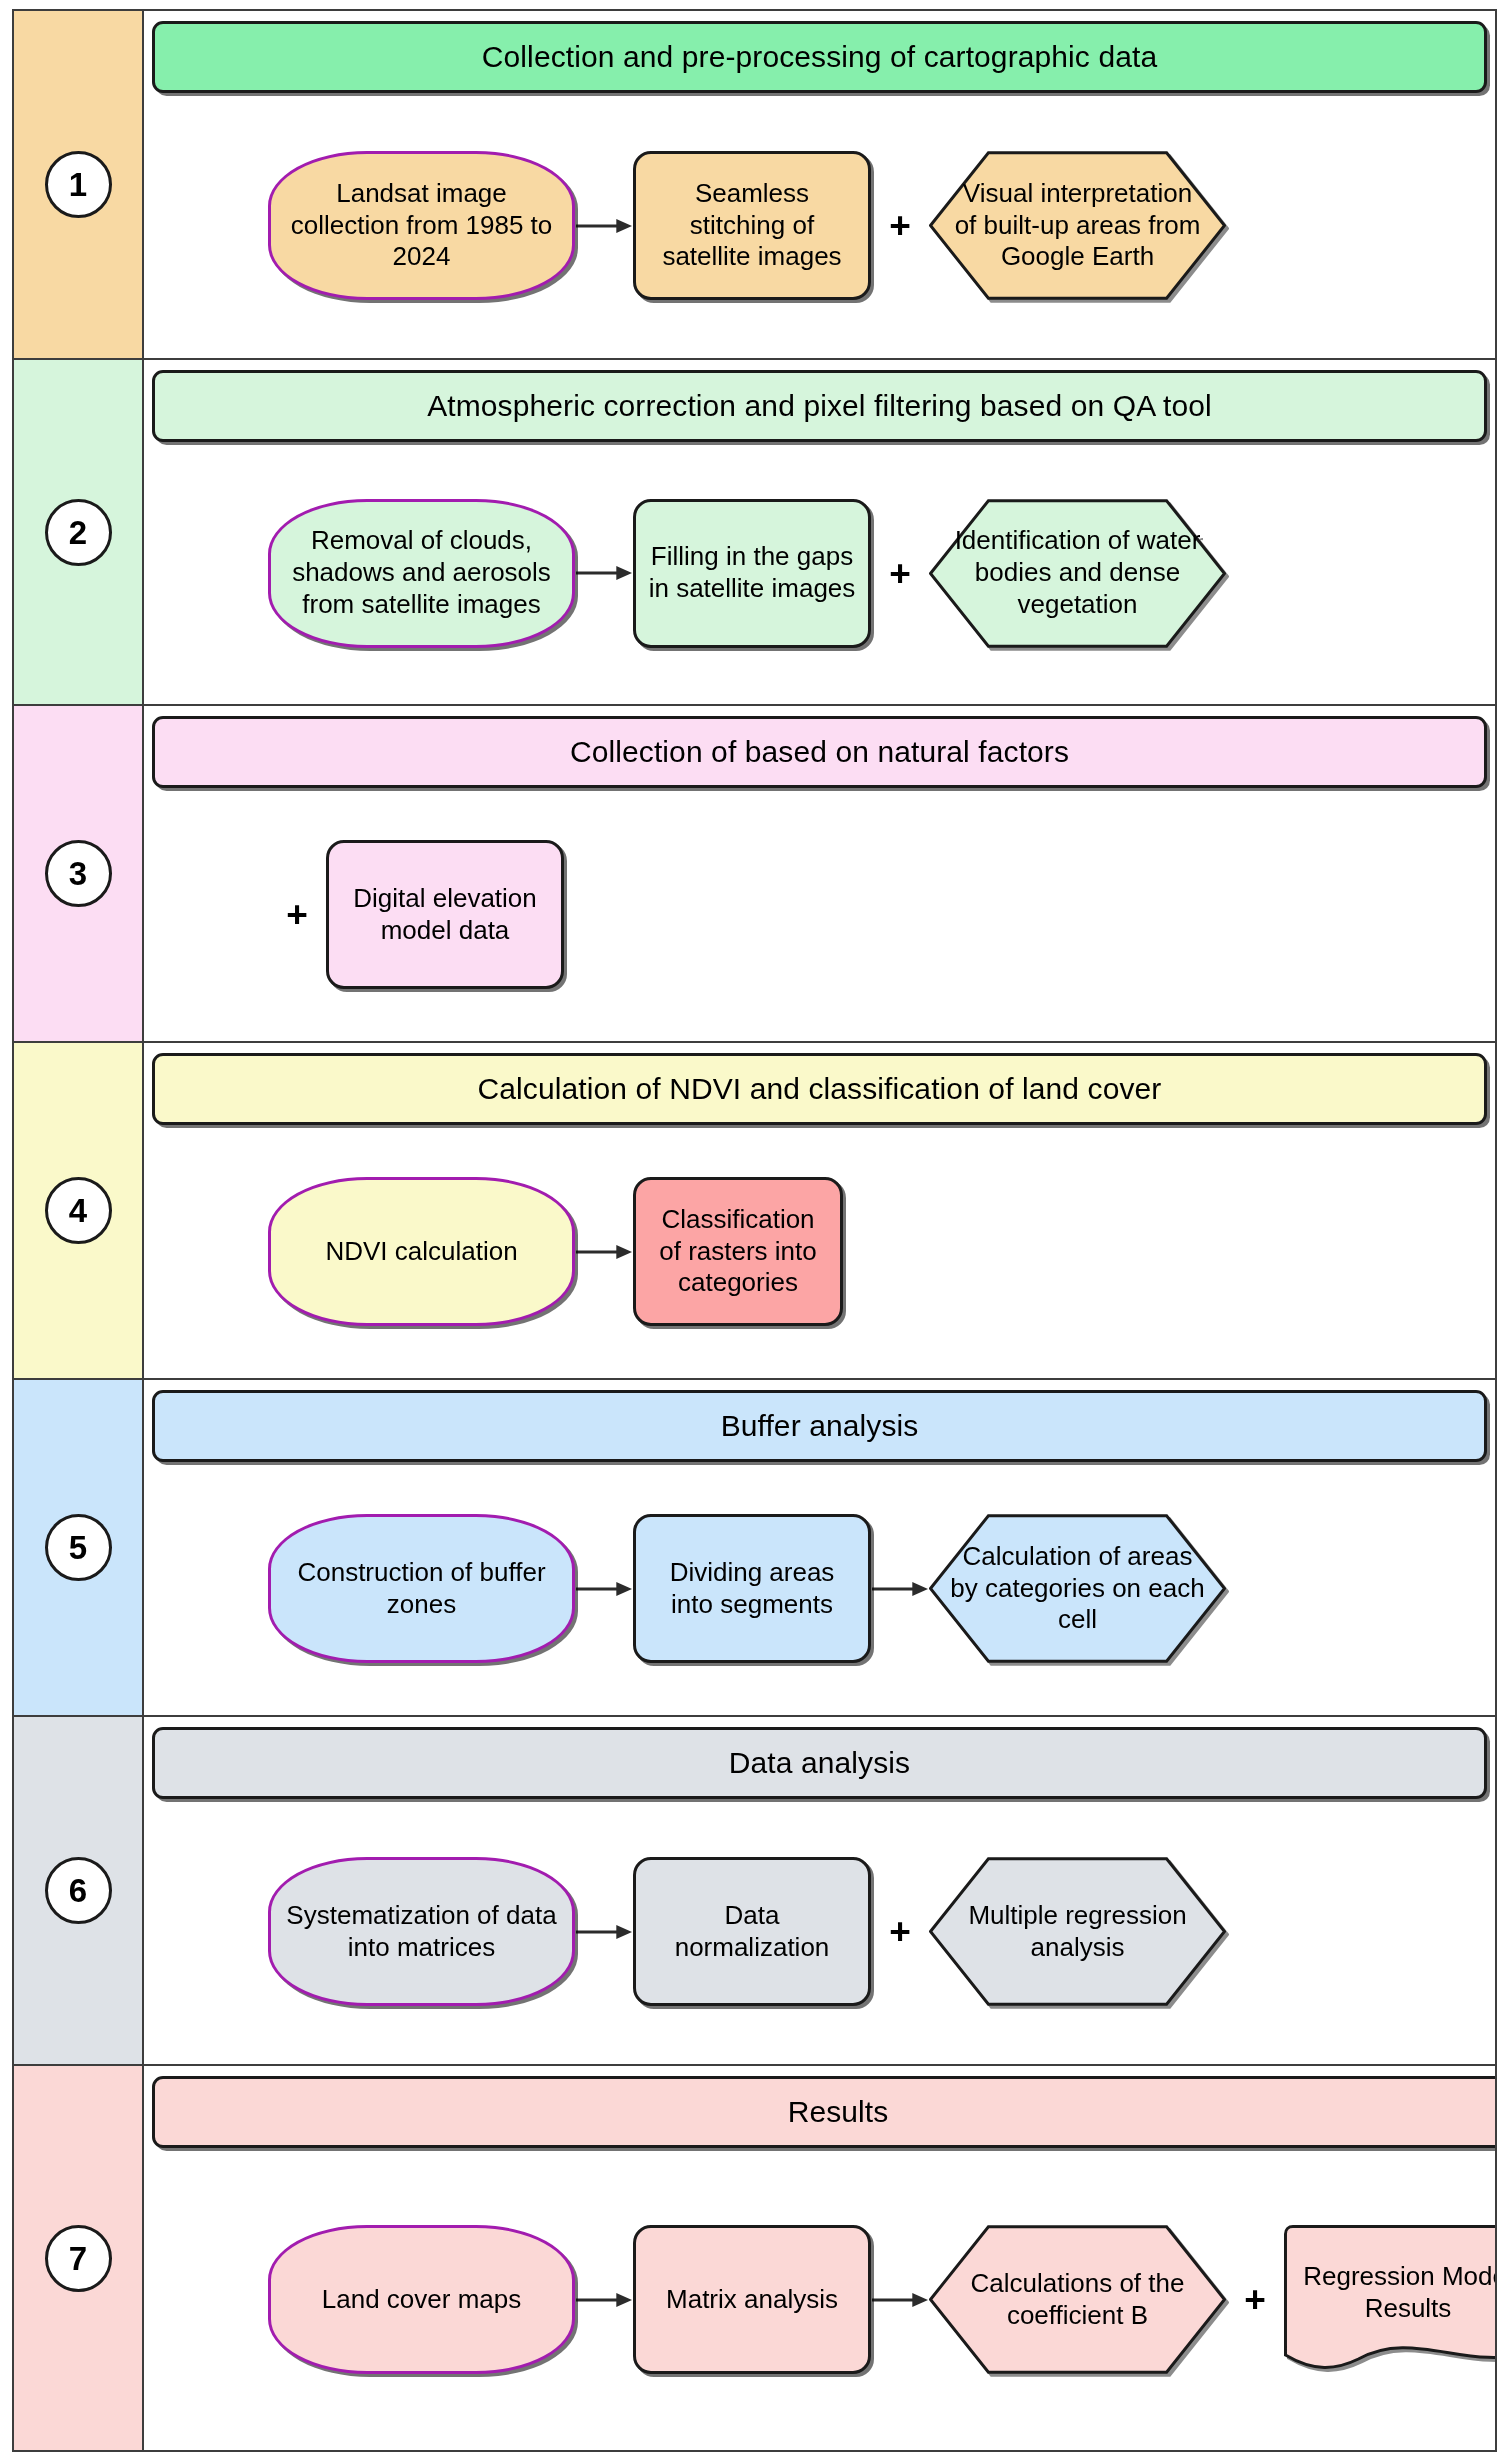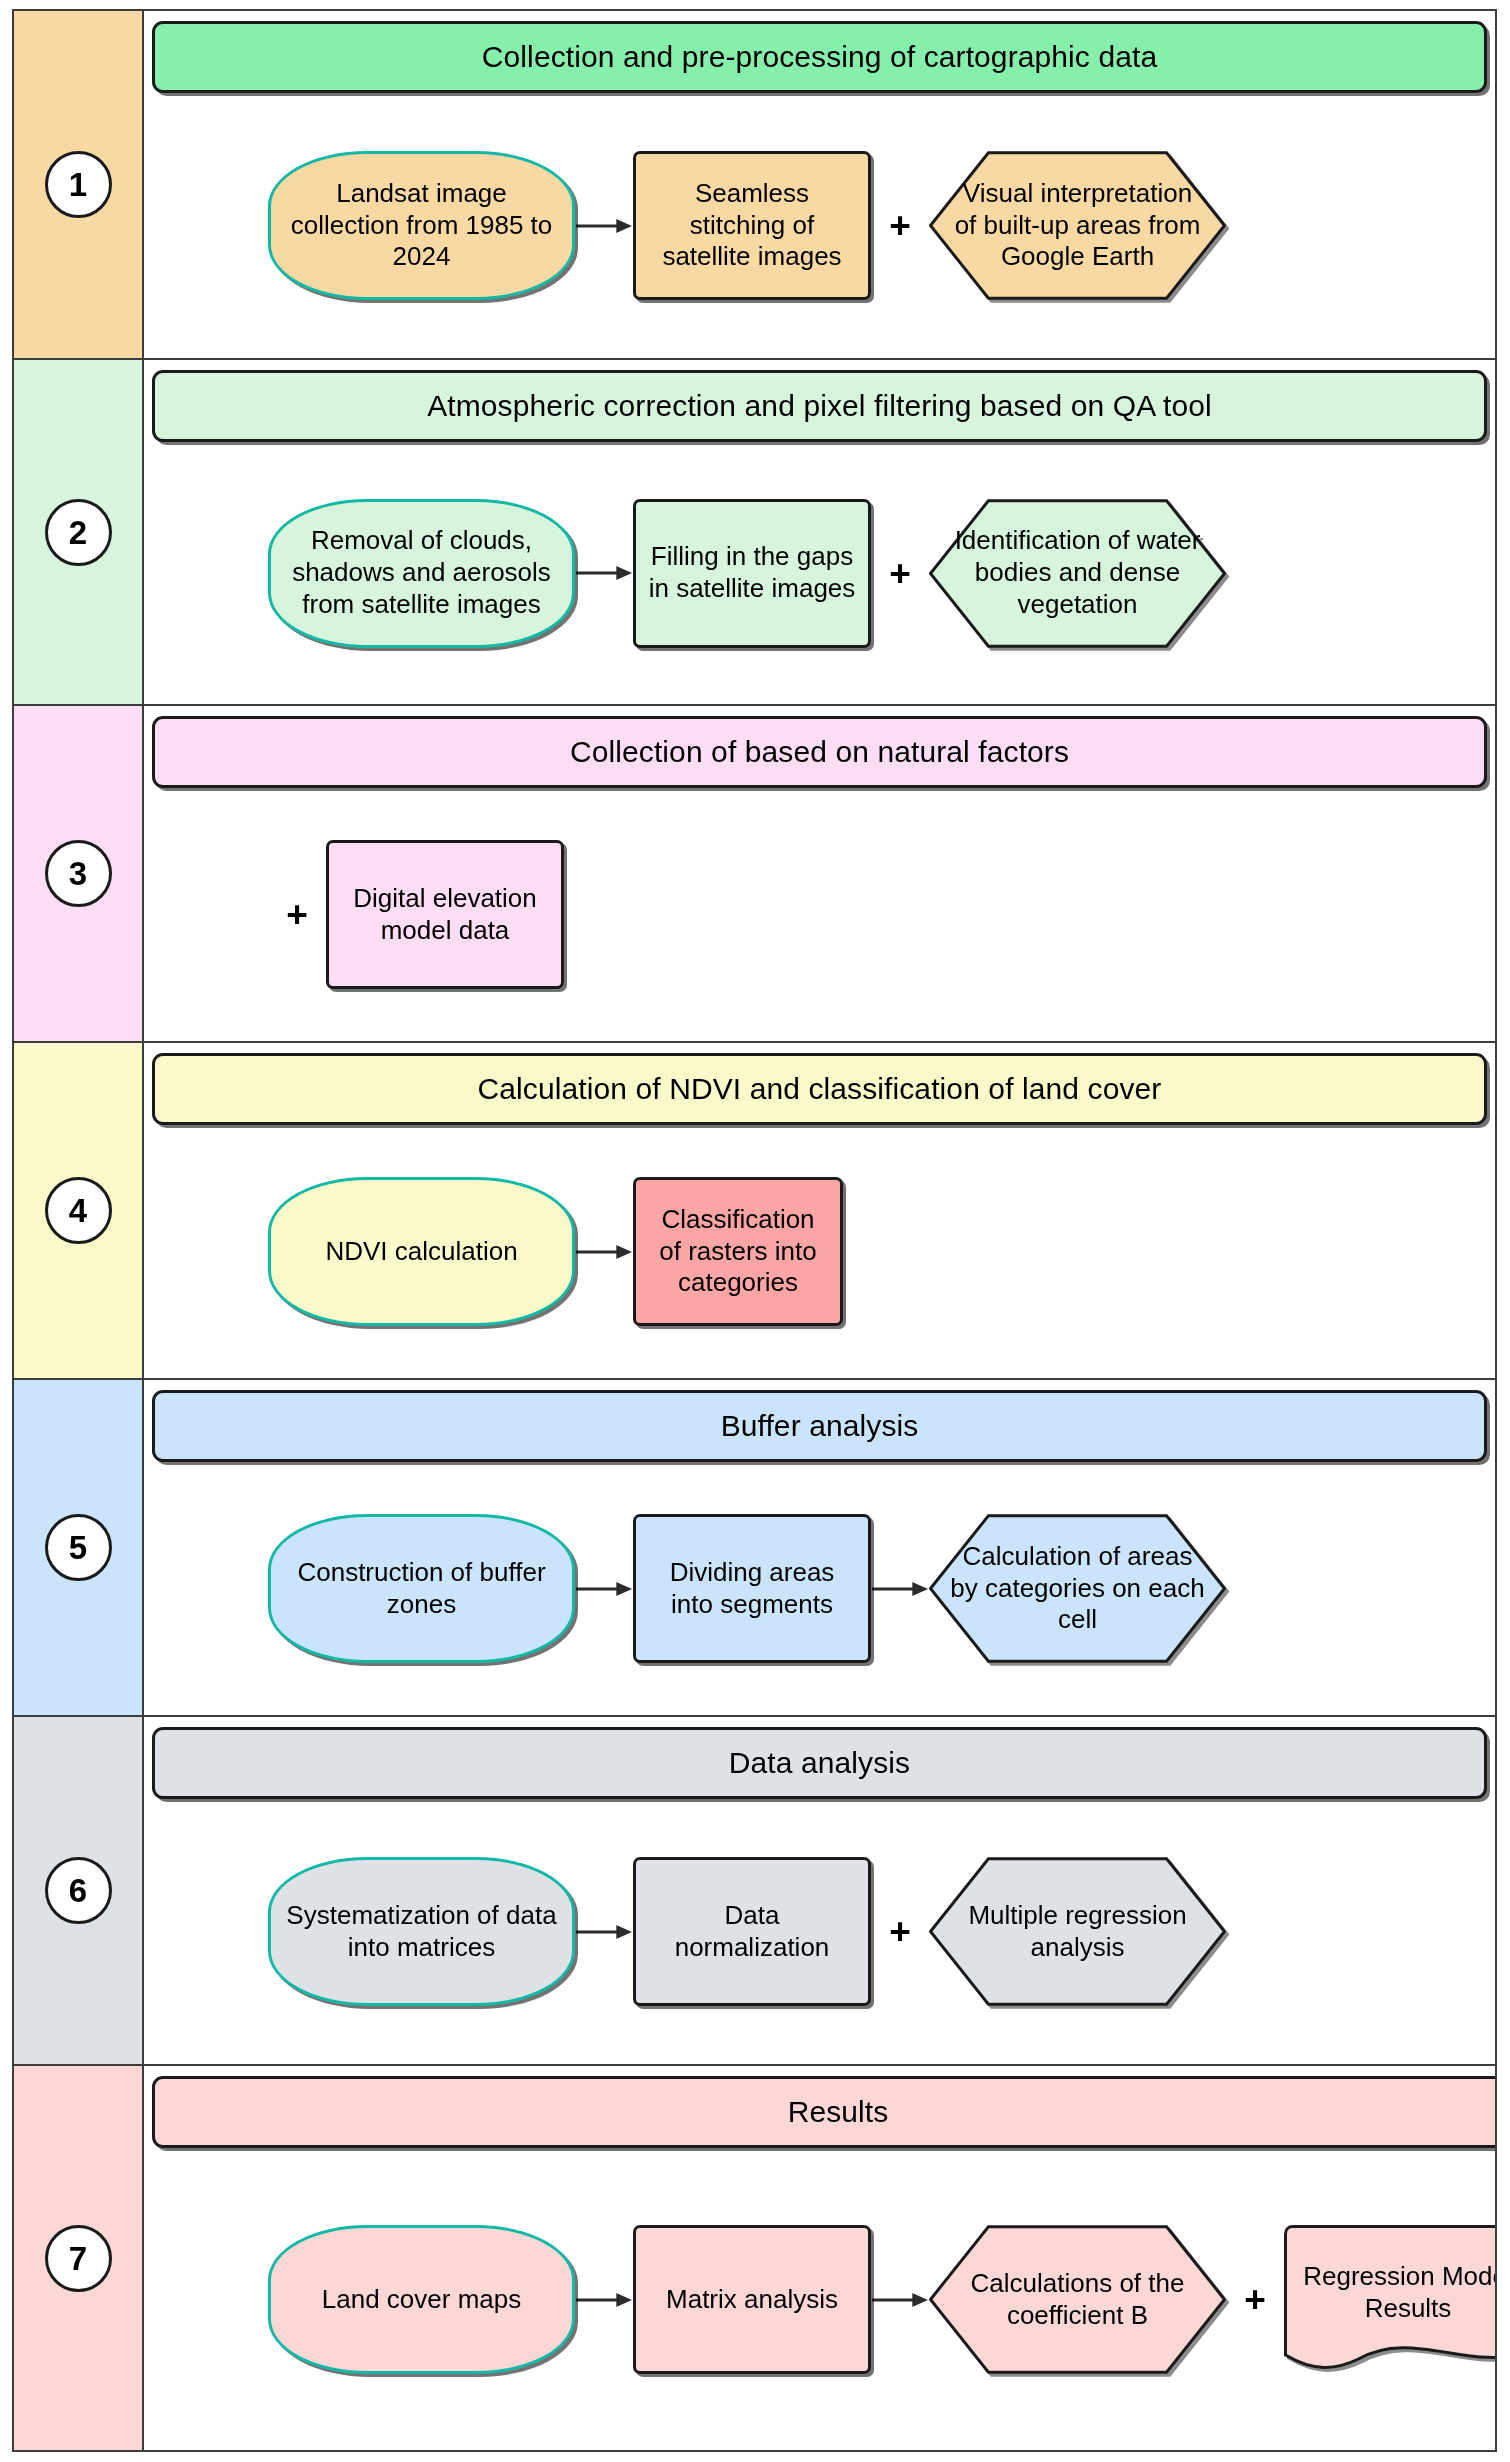--- a/index.html
+++ b/index.html
@@ -99,26 +99,26 @@
     justify-content:center;
     text-align:center;
     font-size:26px;
     line-height:1.22;
     padding:7px 11px;
     filter:drop-shadow(3.5px 3.5px 0 rgba(0,0,0,0.55));
   }
   .shape span{display:block;width:100%;}
 
   .sh-round{
-    border:3px solid #14b8a6;
+    border:3px solid #a21caf;
     border-radius:99px/55px;
   }
   .sh-rect{
     border:3px solid #1a1a1a;
-    border-radius:7px;
+    border-radius:18px;
   }
   .hexwrap{
     position:relative;
     filter:drop-shadow(3.5px 3.5px 0 rgba(0,0,0,0.45));
   }
   .hexwrap svg{display:block;}
   .hexwrap .hextext{
     position:absolute;
     left:0;top:0;right:0;bottom:0;
     display:flex;align-items:center;justify-content:center;

